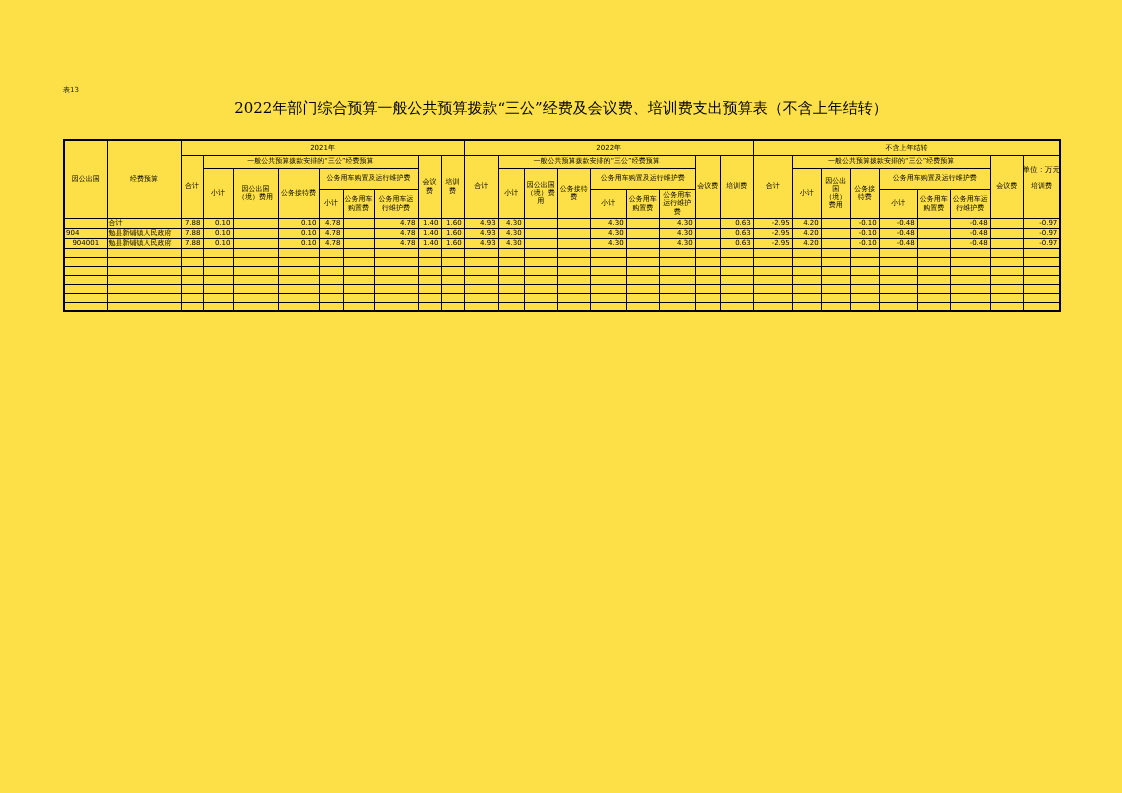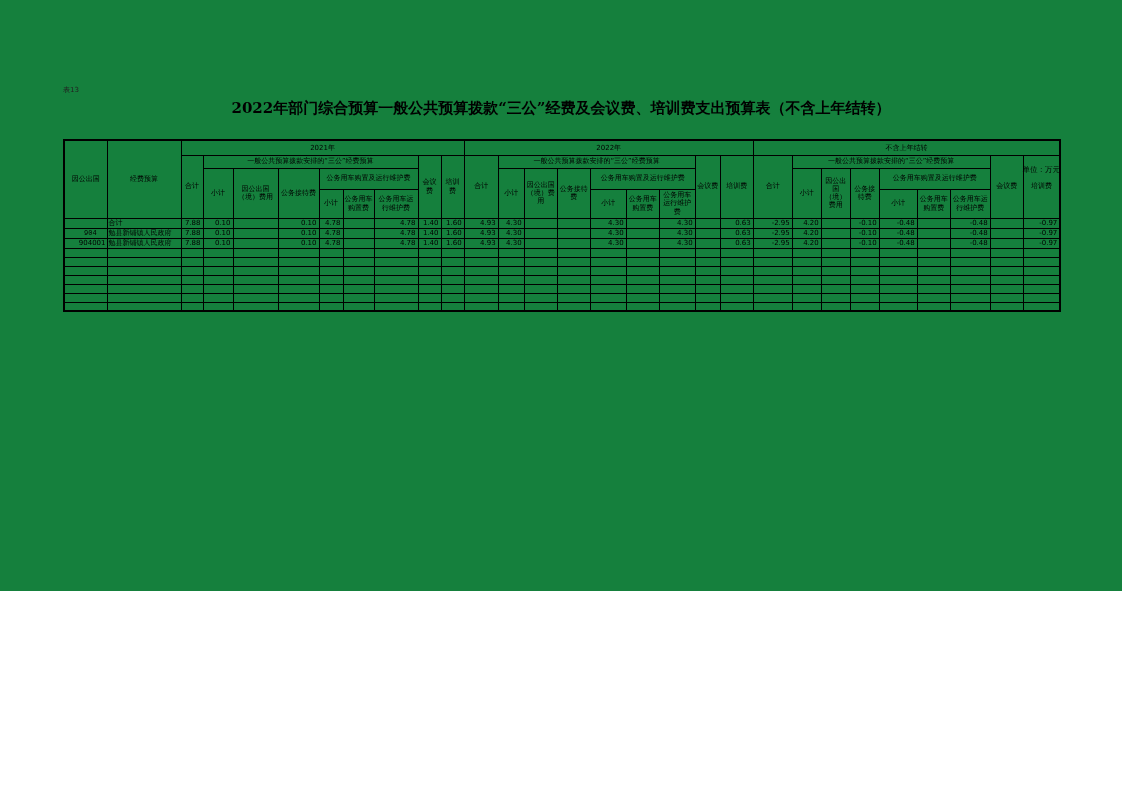--- a/index.html
+++ b/index.html
@@ -4,32 +4,32 @@
 <style>
   * { margin: 0; padding: 0; box-sizing: border-box; }
   html, body { background: #ffffff; }
   body {
     width: 1122px; height: 793px;
     font-family: "DejaVu Sans", "Liberation Sans", sans-serif;
     color: #000;
   }
   .sheet {
     position: relative;
-    width: 1122px; height: 591px;
-    background: #15803d;
+    width: 1122px; height: 793px;
+    background: #fde047;
     overflow: hidden;
   }
   .sheet-label {
     position: absolute; left: 63px; top: 85px;
     font-size: 7px; color: #222;
   }
   .page-title {
     position: absolute; left: 0; right: 0; top: 99px;
     text-align: center;
-    font-size: 15px; font-weight: bold;
+    font-size: 15px; font-weight: normal;
     font-family: "DejaVu Serif", "Liberation Serif", serif;
   }
   .unit-note {
     position: absolute; right: 62px; top: 125px;
     font-size: 7.5px;
     margin-top: 40px;
   }
   table.budget {
     position: absolute; left: 63px; top: 139px;
     width: 996px;
@@ -49,22 +49,22 @@
   }
   tr.hA { height: 15px; }
   tr.hB { height: 13px; }
   tr.hC { height: 21px; }
   tr.hD { height: 29px; }
   tbody tr { height: 10px; }
   tbody tr.empty { height: 9px; }
   tbody td { white-space: nowrap; }
   tbody td.num  { text-align: right; padding-right: 2px; }
   tbody td.name { text-align: left;  padding-left: 1px; }
-  tbody td.code-left  { text-align: left;  padding-left: 19px; font-family: Liberation Mono, monospace; }
-  tbody td.code-right { text-align: right; padding-right: 1px; }
+  tbody td.code-left  { text-align: left;  padding-left: 1px; }
+  tbody td.code-right { padding-right: 1px; }
 </style>
 </head>
 <body>
 
 <div class="sheet">
   <div class="sheet-label">表13</div>
   <div class="page-title">2022年部门综合预算一般公共预算拨款“三公”经费及会议费、培训费支出预算表（不含上年结转）</div>
   <div class="unit-note">单位：万元</div>
 
   <table class="budget">

